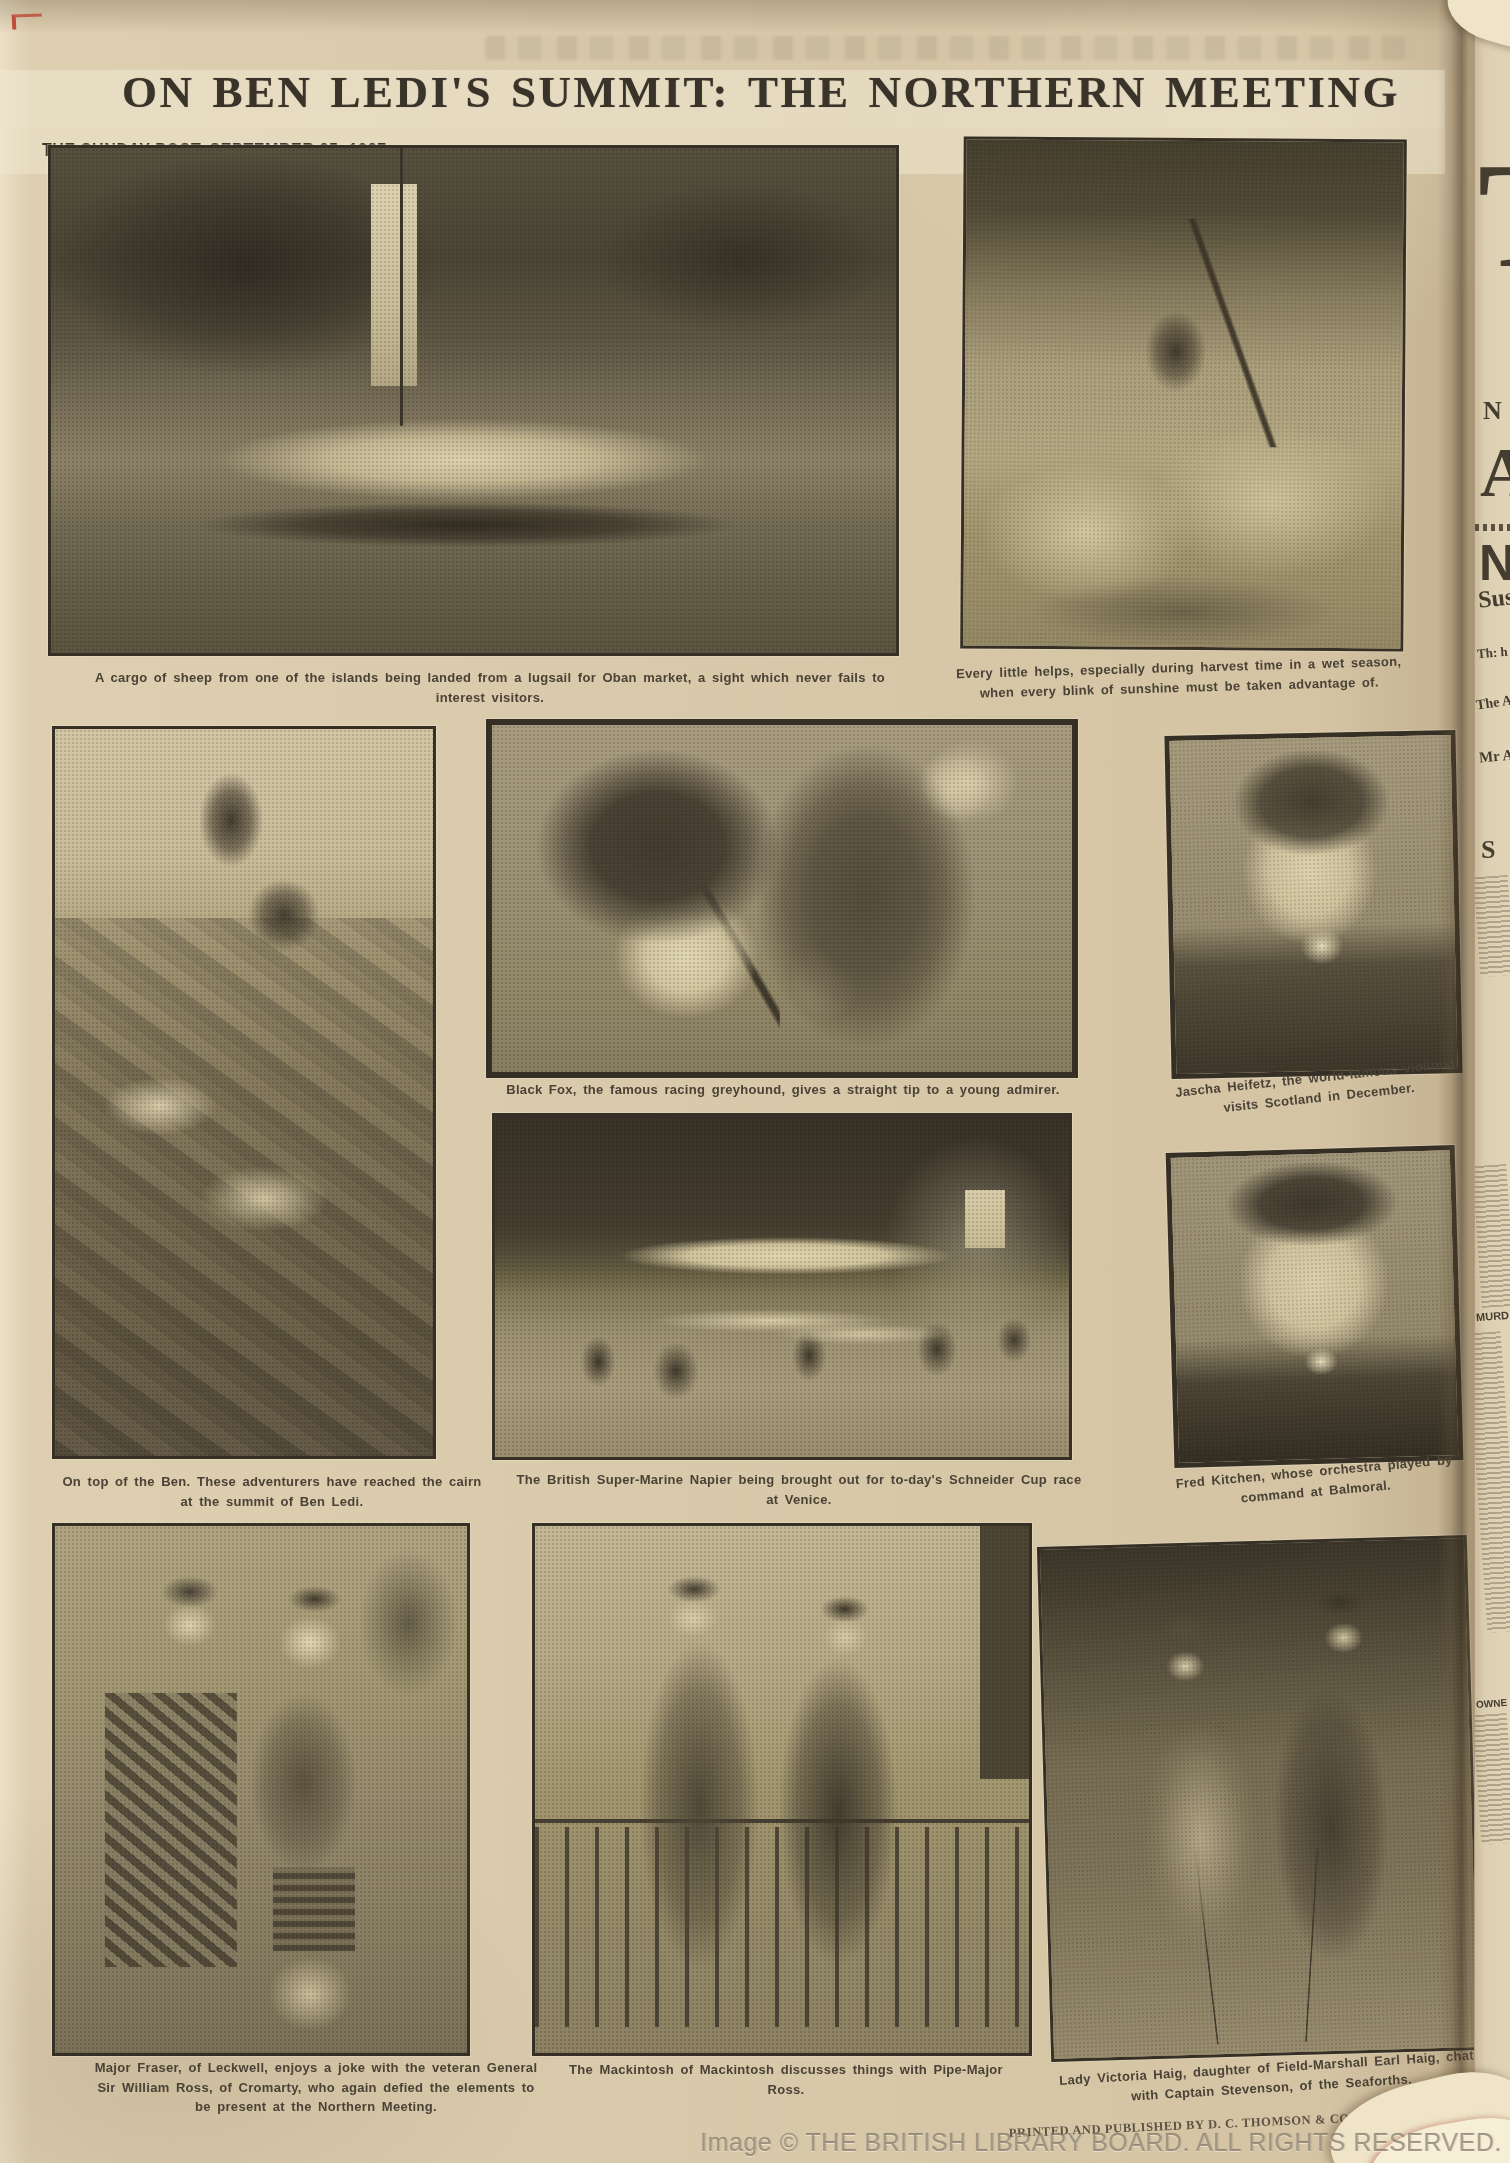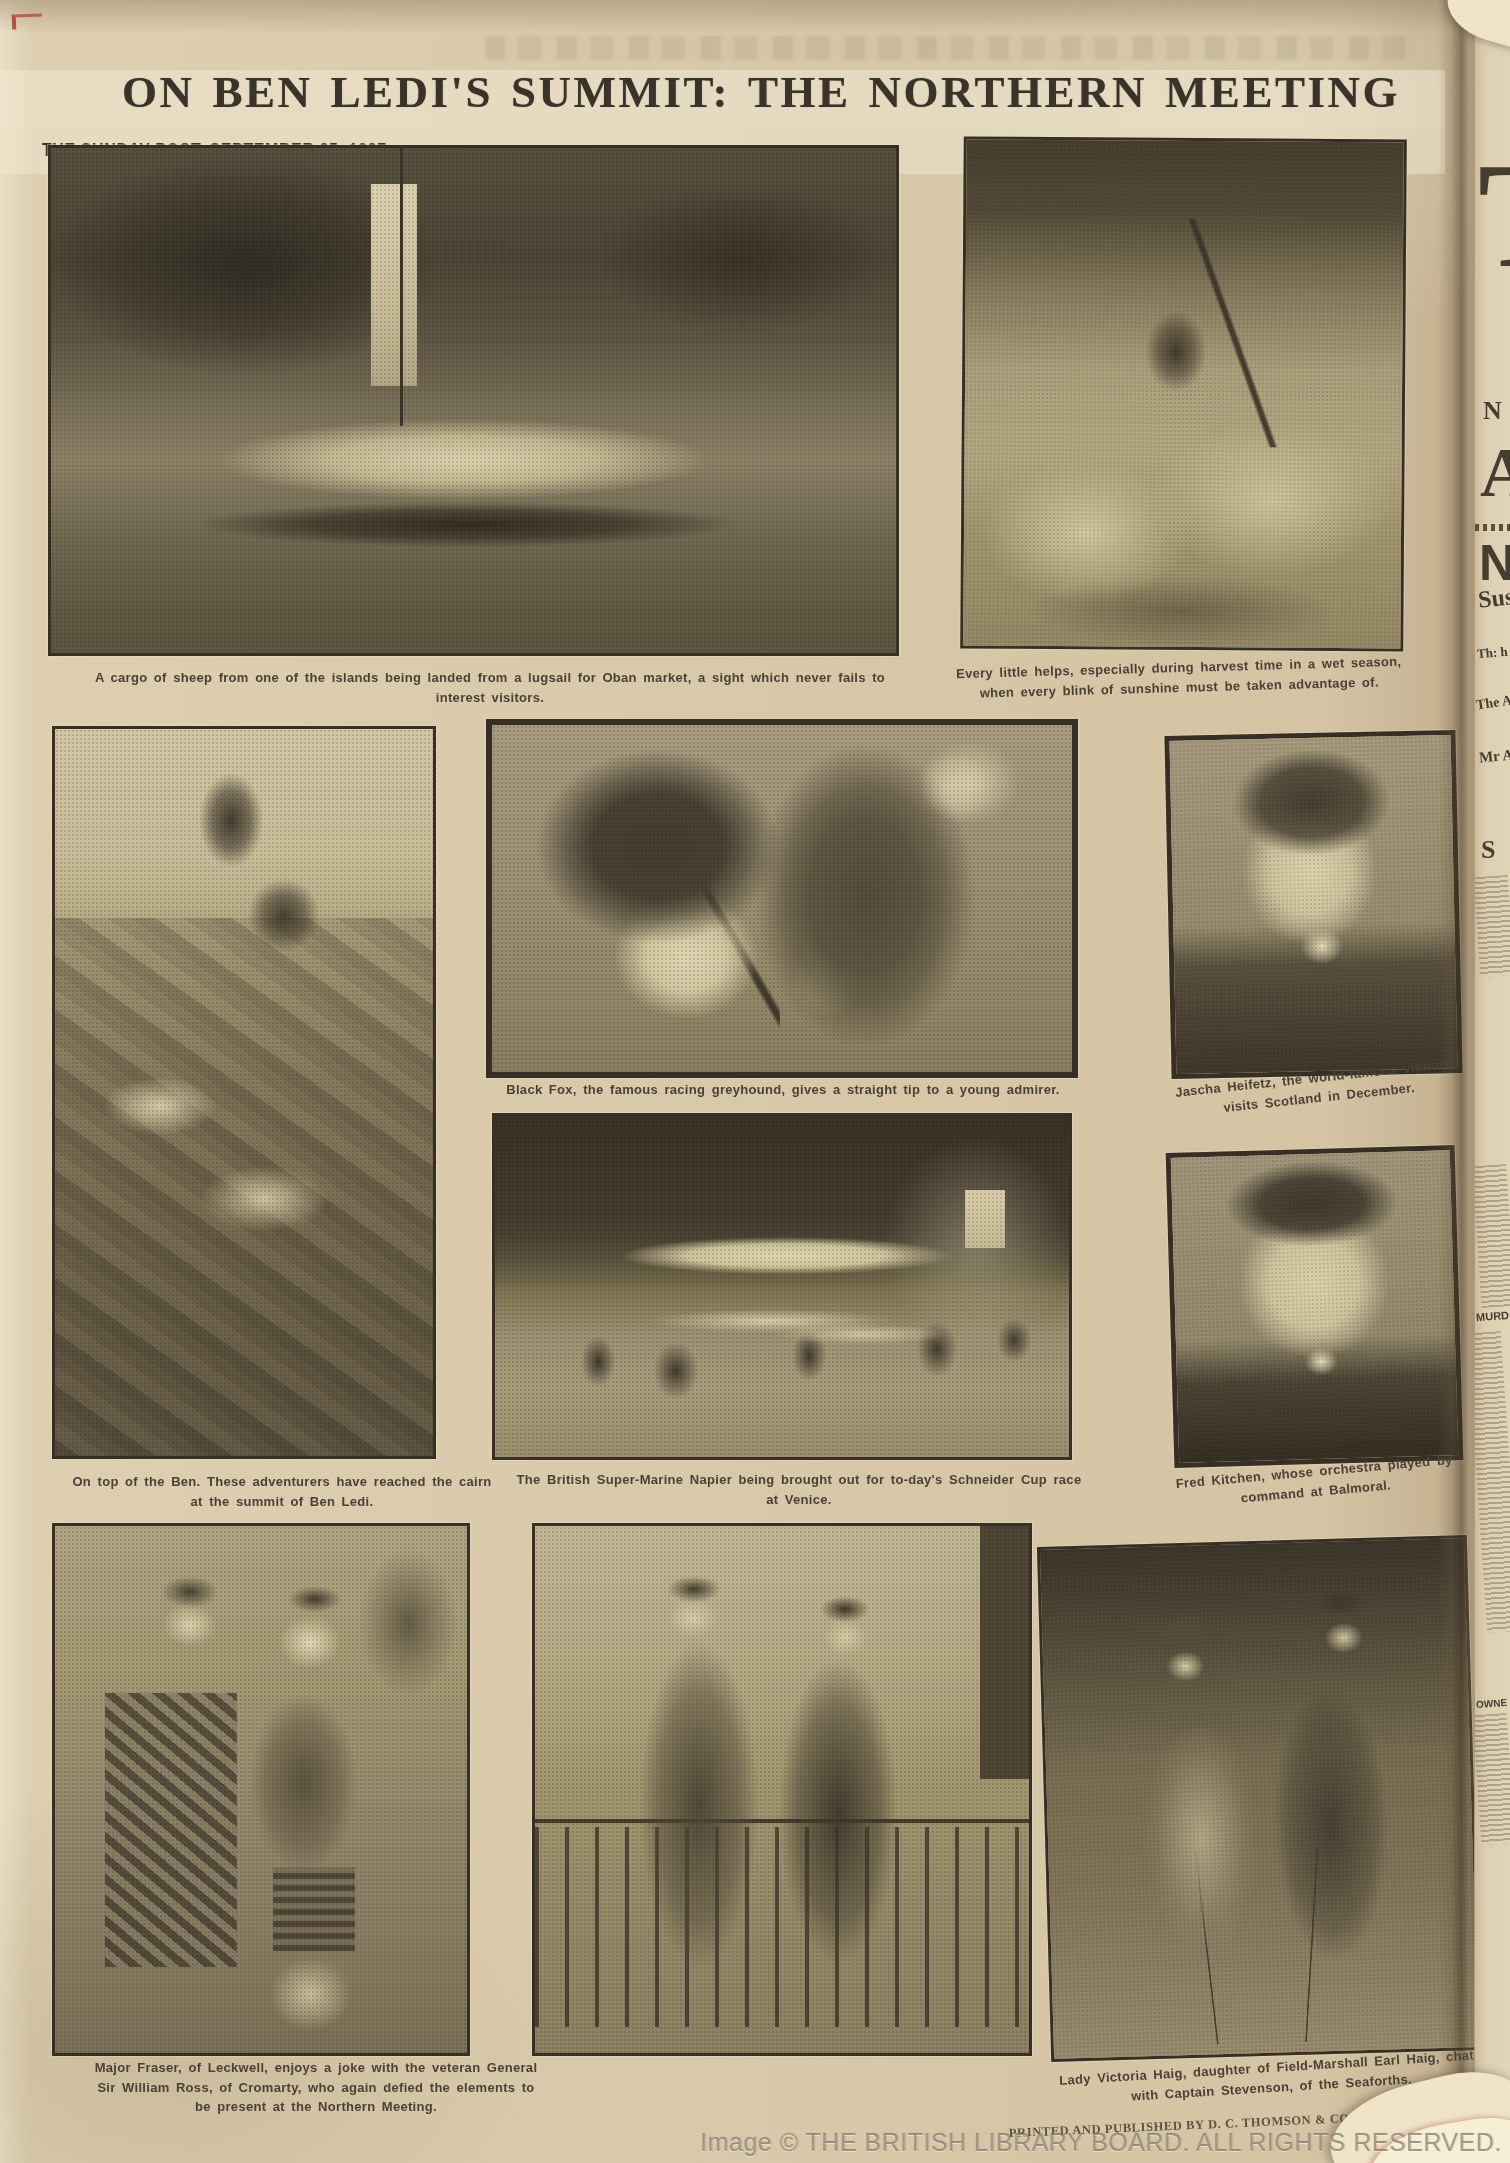--- a/index.html
+++ b/index.html
@@ -210,21 +210,21 @@
     background-position:31% 64%,31% 14%,32% 22%,73% 62%,73% 10%,73% 17%,36% 97%,62% 97%,0 0,0 0;
   }
 
   
   .c-sheep{left:90px;top:668px;width:800px;}
   .c-harvest{left:948px;top:658px;width:462px;transform:rotate(-1.6deg);}
   .c-greyhound{left:500px;top:1080px;width:566px;}
   .c-heifetz{left:1158px;top:1068px;width:320px;transform:rotate(-6deg);}
   .c-seaplane{left:516px;top:1470px;width:566px;}
   .c-kitchen{left:1150px;top:1462px;width:330px;transform:rotate(-5deg);}
-  .c-climbers{left:72px;top:1472px;width:420px;}
+  .c-climbers{left:62px;top:1472px;width:420px;}
   .c-fraser{left:48px;top:2058px;width:448px;margin-left:44px;}
   .c-mackintosh{left:556px;top:2060px;width:460px;}
   .c-haig{left:1056px;top:2058px;width:430px;transform:rotate(-3.5deg);}
 
   .imprint{
     position:absolute;left:980px;top:2116px;width:520px;text-align:center;
     font-family:"Liberation Serif",serif;font-weight:bold;font-size:12.5px;letter-spacing:.6px;
     color:#5d5344;transform:rotate(-2.5deg);white-space:nowrap;
   }
   .watermark{
@@ -332,20 +332,21 @@
   <div class="caption c-kitchen">Fred Kitchen, whose orchestra played by command at Balmoral.</div>
 
   <div class="photo ph-fraser">
     <div class="pimg img-fraser"></div>
   </div>
   <div class="caption c-fraser">Major Fraser, of Leckwell, enjoys a joke with the veteran General Sir William Ross, of Cromarty, who again defied the elements to be present at the Northern Meeting.</div>
 
   <div class="photo ph-mackintosh">
     <div class="pimg img-mackintosh"></div>
   </div>
+  <div class="caption c-mackintosh">The Mackintosh of Mackintosh discusses things with Pipe-Major Ross.</div>
 
   <div class="photo ph-haig">
     <div class="pimg img-haig"></div>
   </div>
   <div class="caption c-haig">Lady Victoria Haig, daughter of Field-Marshall Earl Haig, chats with Captain Stevenson, of the Seaforths.</div>
 
   <div class="imprint">PRINTED AND PUBLISHED BY D. C. THOMSON &amp; CO., LTD., GLASGOW.</div>
   <div class="watermark">Image © THE BRITISH LIBRARY BOARD. ALL RIGHTS RESERVED.</div>
 
   <div class="gutter"></div>

